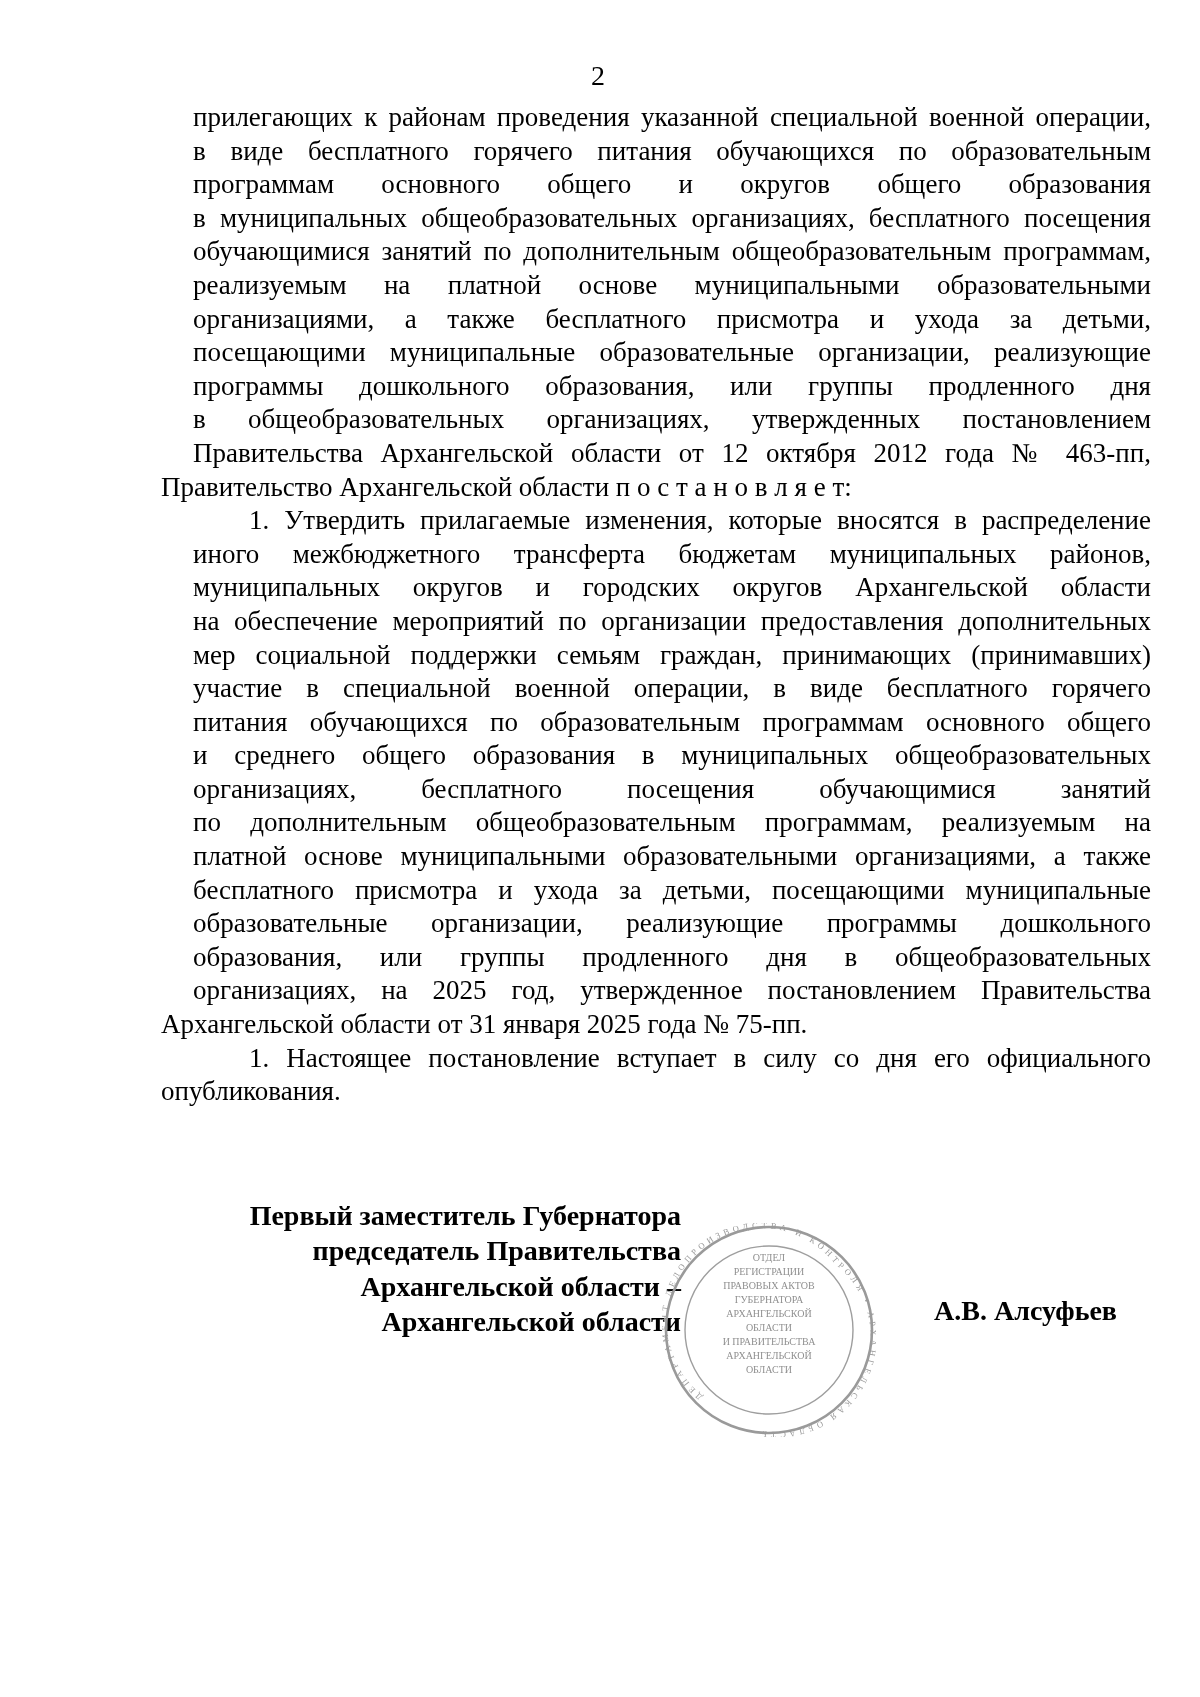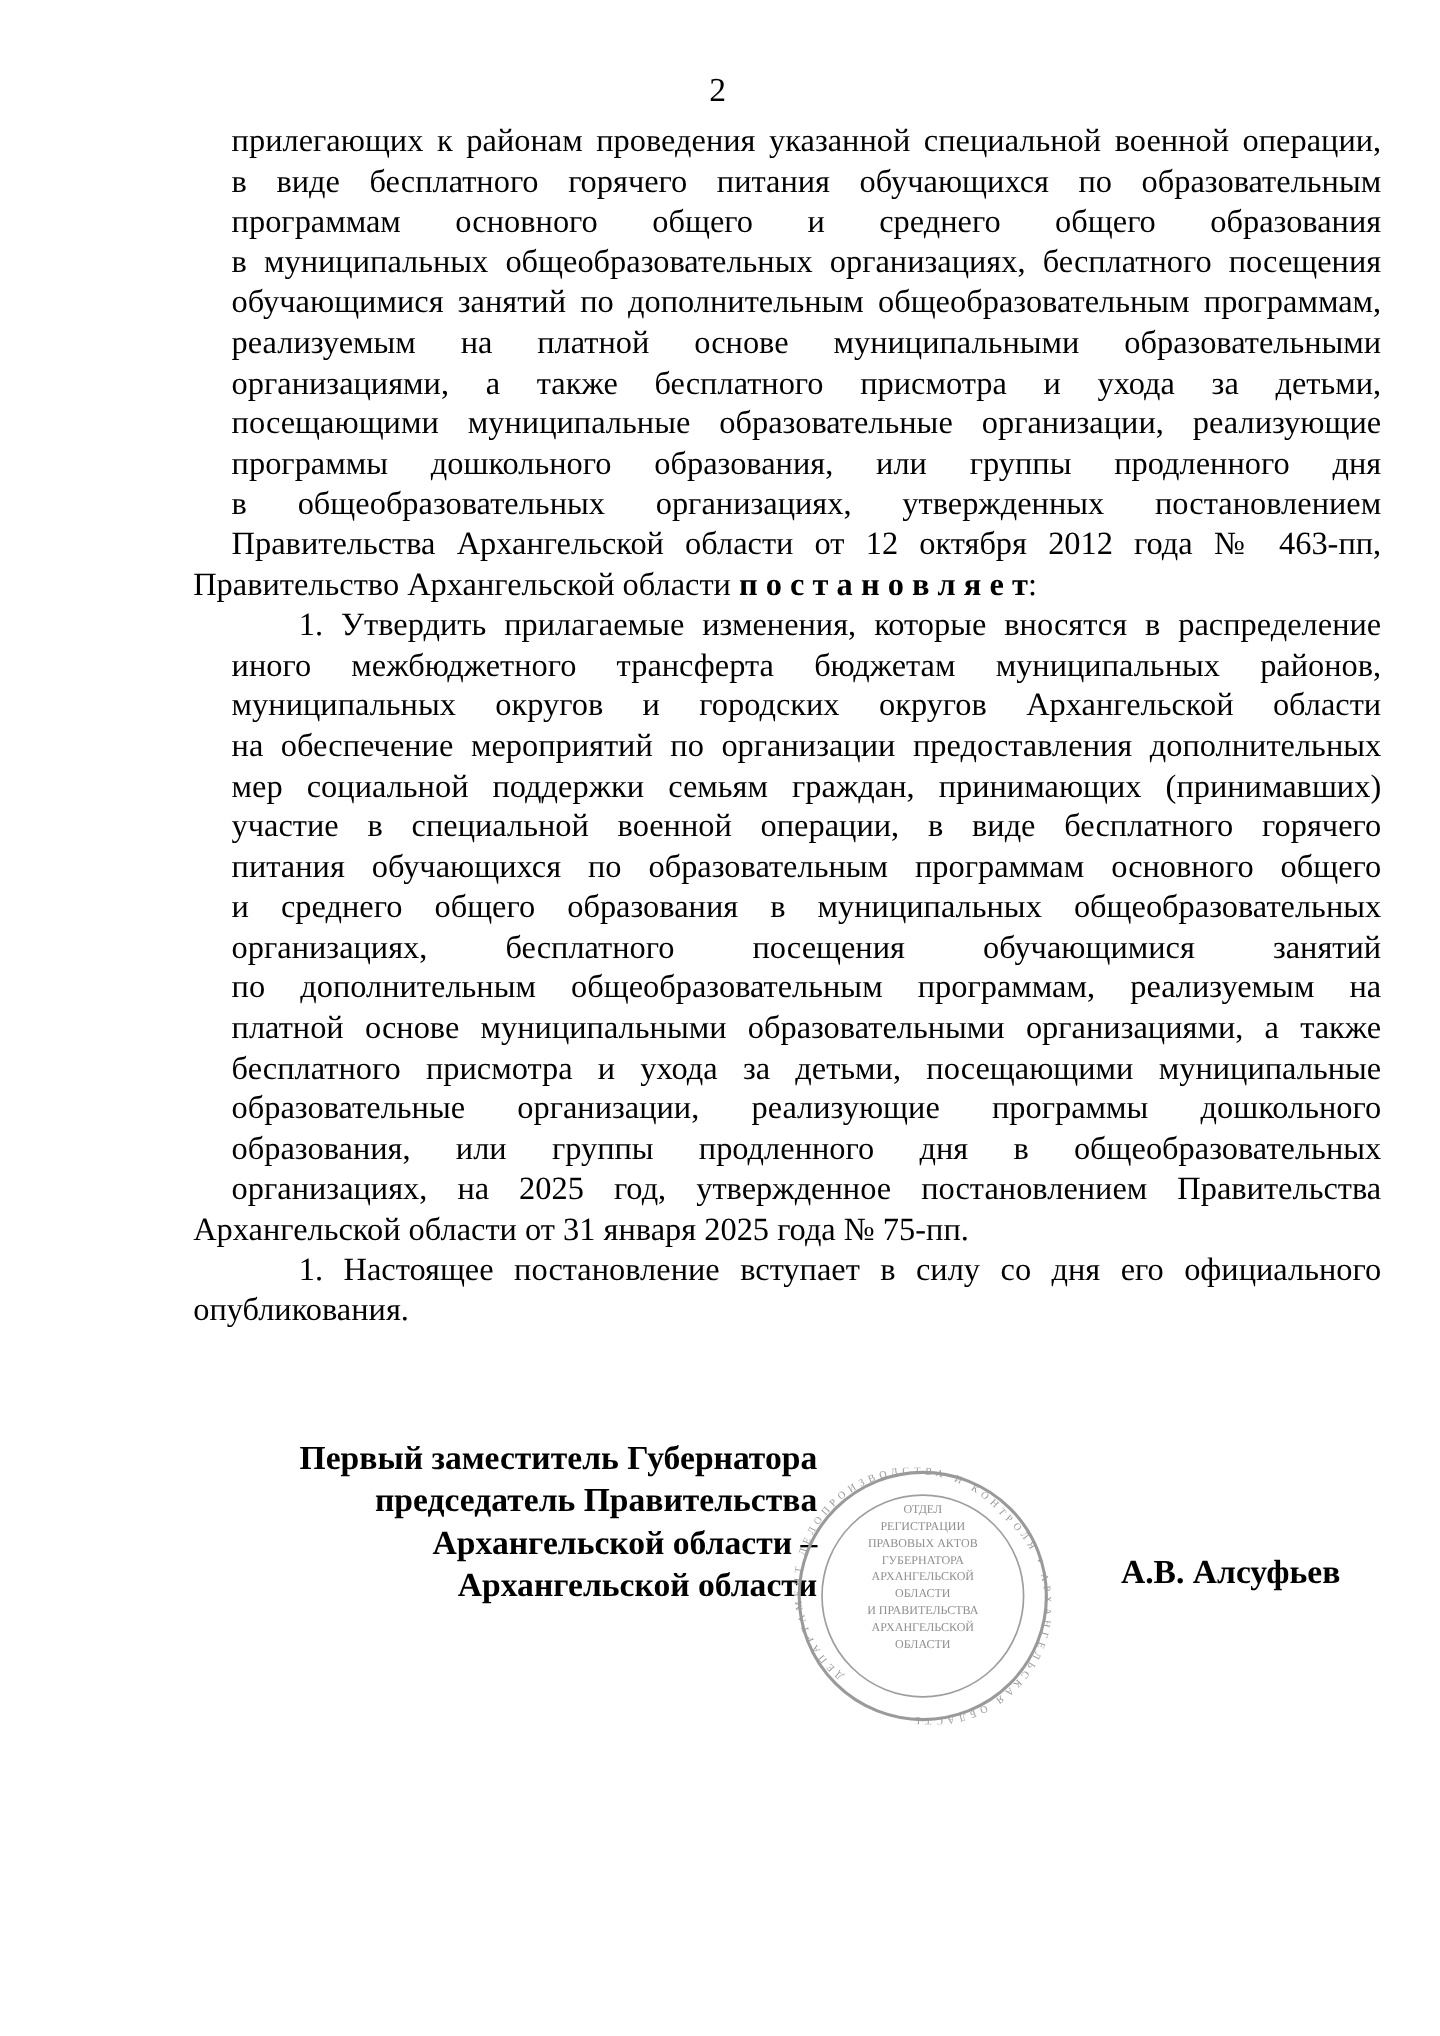--- a/index.html
+++ b/index.html
@@ -18,21 +18,21 @@
     font-size:28px;line-height:1;
   }
   .body-text{
     position:absolute;left:161px;top:101px;width:958px;
     font-size:27px;line-height:33.6px;
   }
   .ln{width:100%;}
   .ln.j{text-align:justify;text-align-last:justify;margin-left:32px;}
   .ln.l{text-align:left;text-align-last:left;}
   .ln.ind{padding-left:56px;width:902px;}
-  .bd{font-weight:bold;}
+  .bd{font-weight:normal;}
   .signature-block{
     position:absolute;left:161px;top:1198px;width:520px;
     font-size:28px;line-height:35.4px;font-weight:bold;text-align:right;
   }
   .signature-name{
     position:absolute;top:1297px;right:83px;
     font-size:28px;line-height:1;font-weight:bold;
     text-align:right;
   }
   .stamp{
@@ -43,21 +43,21 @@
 </head>
 <body>
 
 <div class="page">
 
   <div class="page-number">2</div>
 
   <div class="body-text">
       <div class="ln j">прилегающих к районам проведения указанной специальной военной операции,</div>
       <div class="ln j">в виде бесплатного горячего питания обучающихся по образовательным</div>
-      <div class="ln j">программам основного общего и среднего общего образования</div>
+      <div class="ln j">программам основного общего и округов общего образования</div>
       <div class="ln j">в муниципальных общеобразовательных организациях, бесплатного посещения</div>
       <div class="ln j">обучающимися занятий по дополнительным общеобразовательным программам,</div>
       <div class="ln j">реализуемым на платной основе муниципальными образовательными</div>
       <div class="ln j">организациями, а также бесплатного присмотра и ухода за детьми,</div>
       <div class="ln j">посещающими муниципальные образовательные организации, реализующие</div>
       <div class="ln j">программы дошкольного образования, или группы продленного дня</div>
       <div class="ln j">в общеобразовательных организациях, утвержденных постановлением</div>
       <div class="ln j">Правительства Архангельской области от 12 октября 2012 года № 463-пп,</div>
       <div class="ln l"><span>Правительство Архангельской области </span><span class="bd">п о с т а н о в л я е т</span><span>:</span></div>
       <div class="ln j ind">1. Утвердить прилагаемые изменения, которые вносятся в распределение</div>

